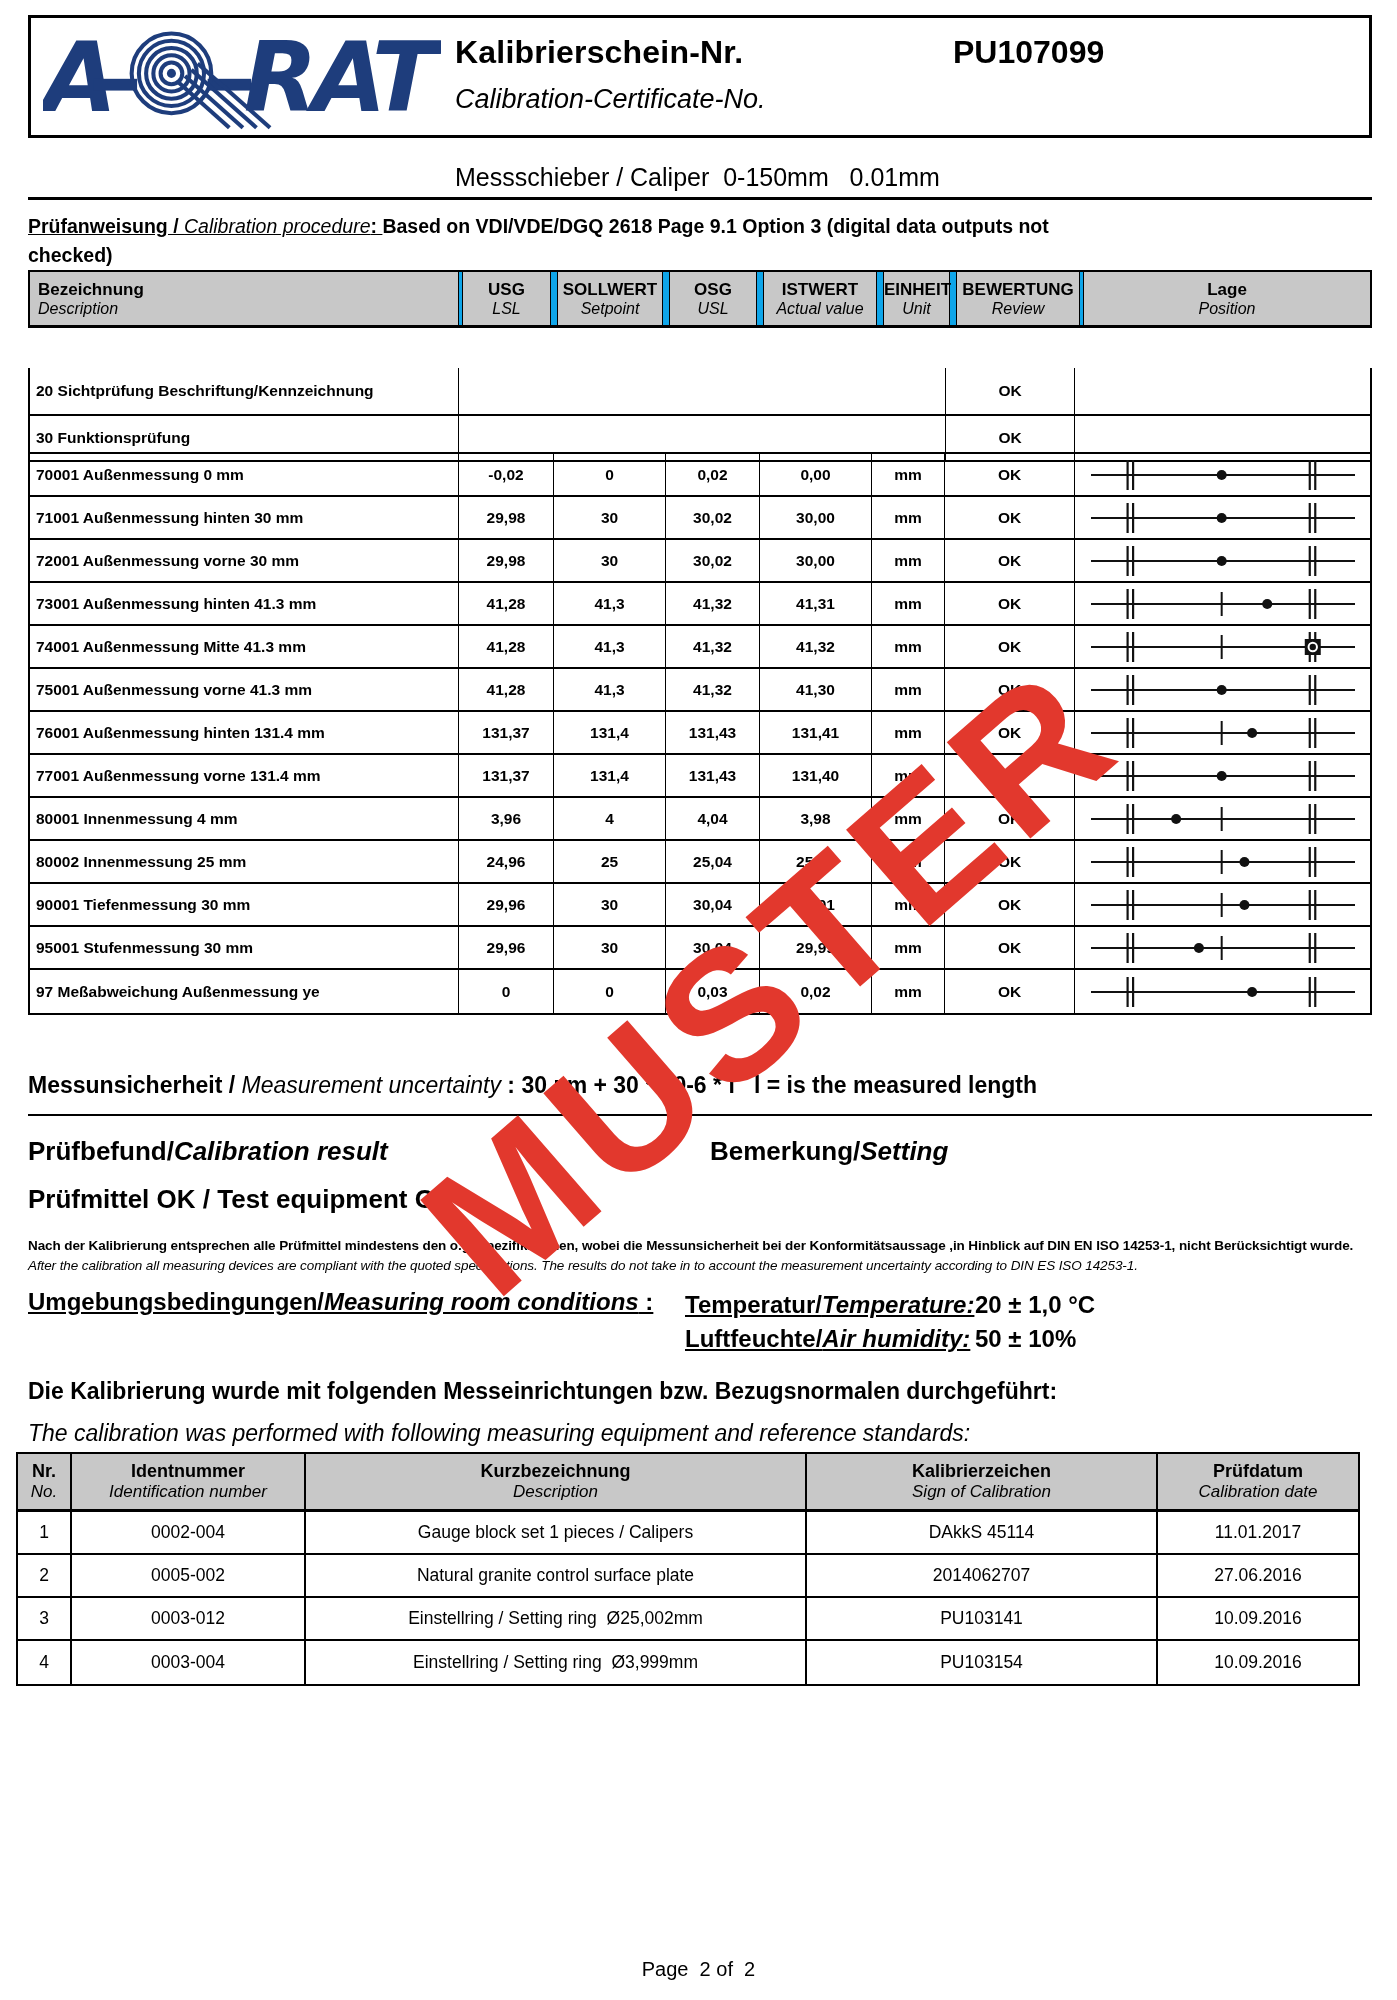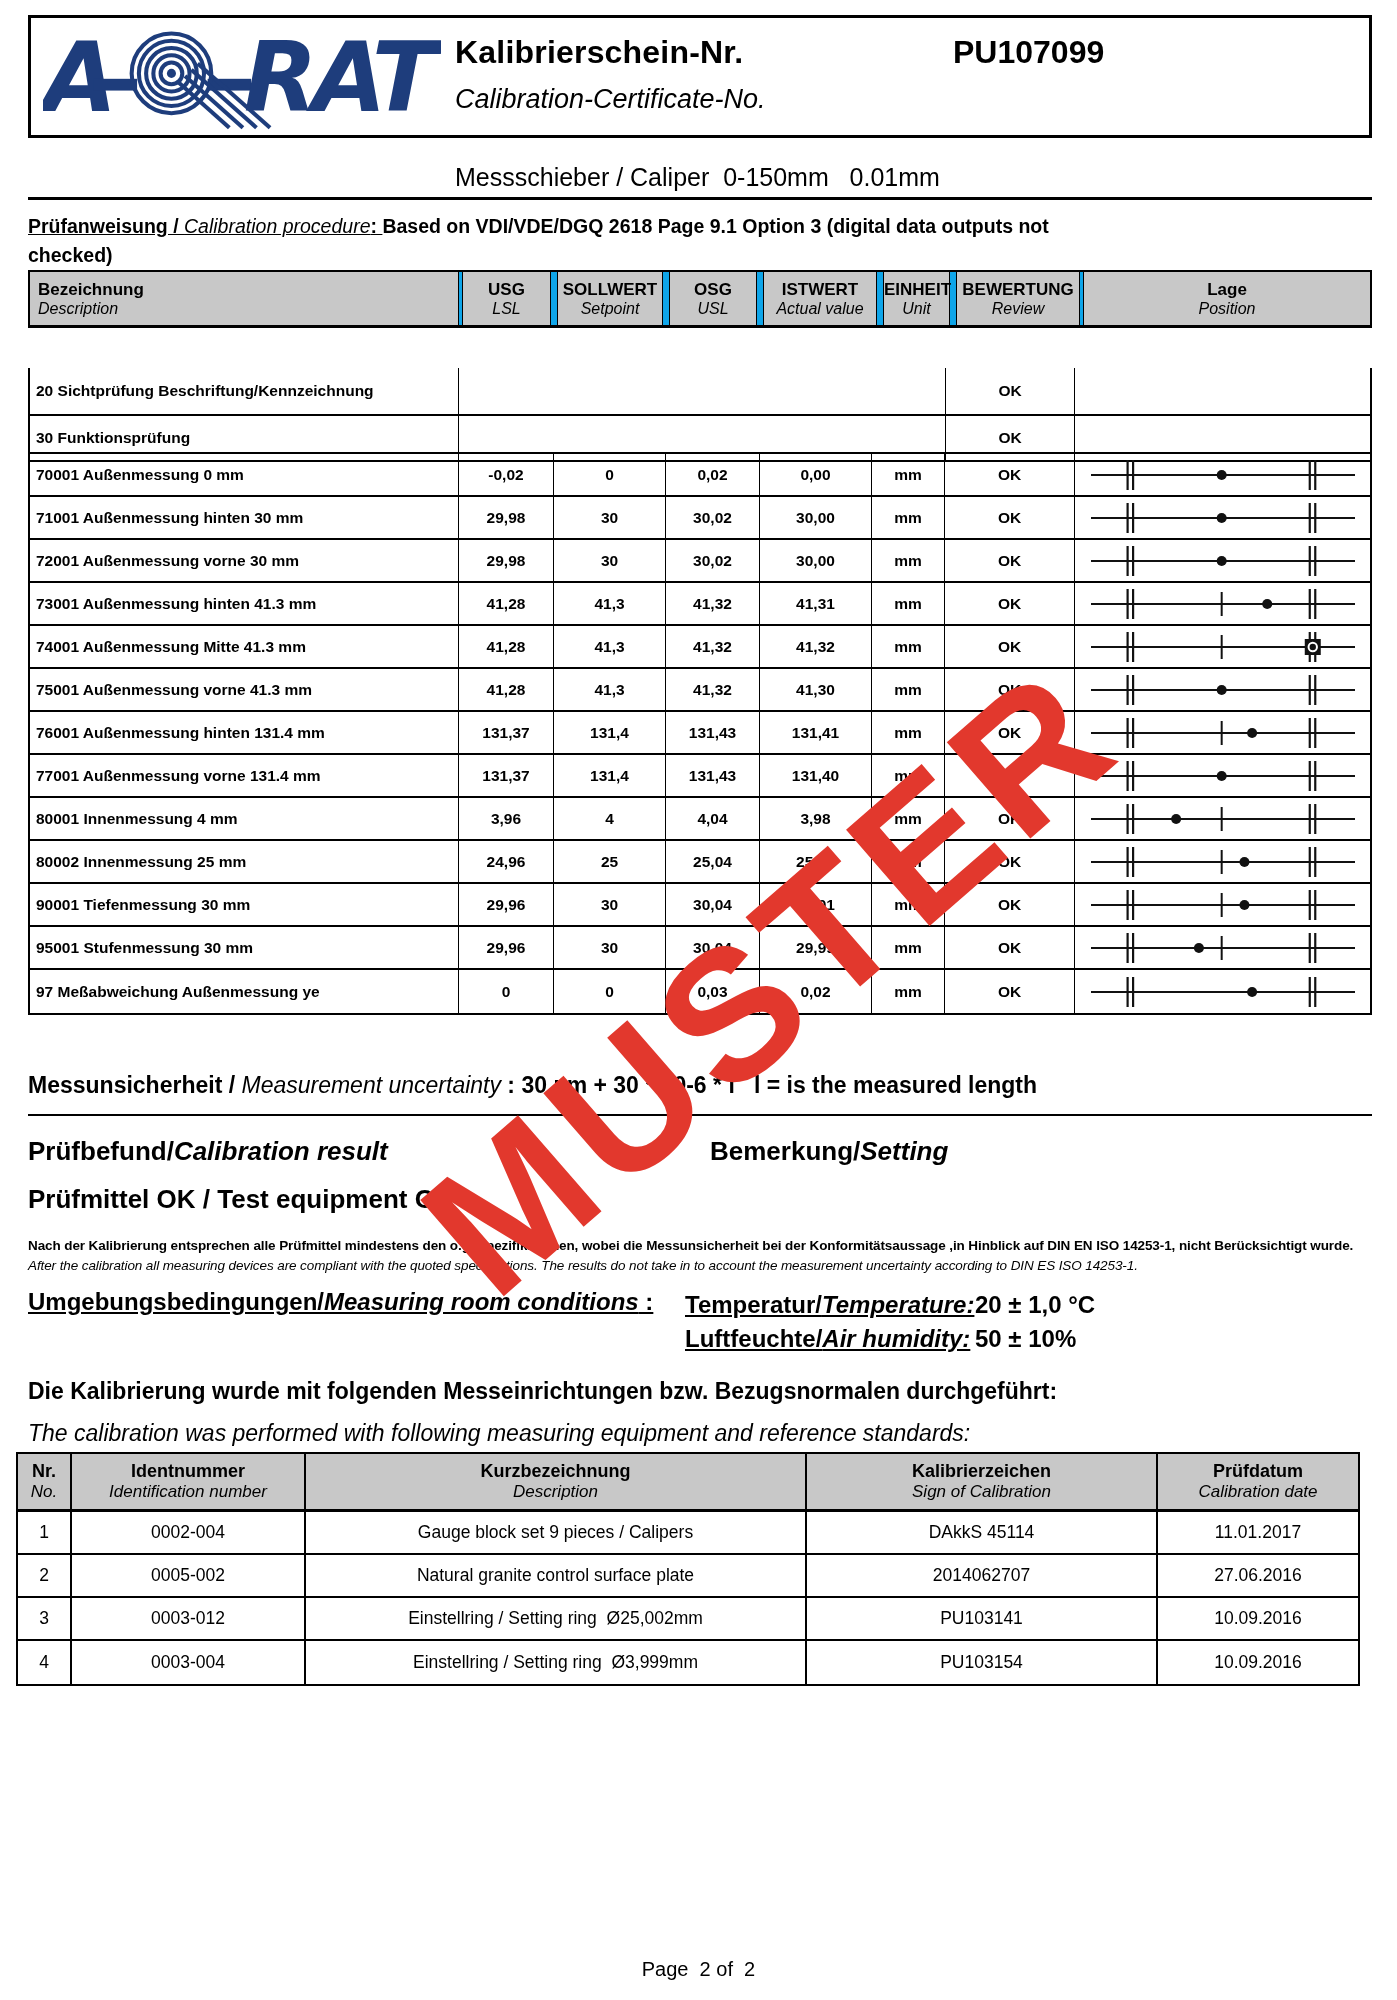--- a/index.html
+++ b/index.html
@@ -506,21 +506,21 @@
         </div>
         <div class="e-hcell e-c4">
           <div class="de">Prüfdatum</div>
           <div class="en">Calibration date</div>
         </div>
       </div>
     <div id="equip-body">
         <div class="e-row">
           <div class="e-cell e-c0">1</div>
           <div class="e-cell e-c1">0002-004</div>
-          <div class="e-cell e-c2">Gauge block set 9 pieces / Calipers</div>
+          <div class="e-cell e-c2">Gauge block set 1 pieces / Calipers</div>
           <div class="e-cell e-c3">DAkkS 45114</div>
           <div class="e-cell e-c4">11.01.2017</div>
         </div>
         <div class="e-row">
           <div class="e-cell e-c0">2</div>
           <div class="e-cell e-c1">0005-002</div>
           <div class="e-cell e-c2">Natural granite control surface plate</div>
           <div class="e-cell e-c3">2014062707</div>
           <div class="e-cell e-c4">27.06.2016</div>
         </div>

